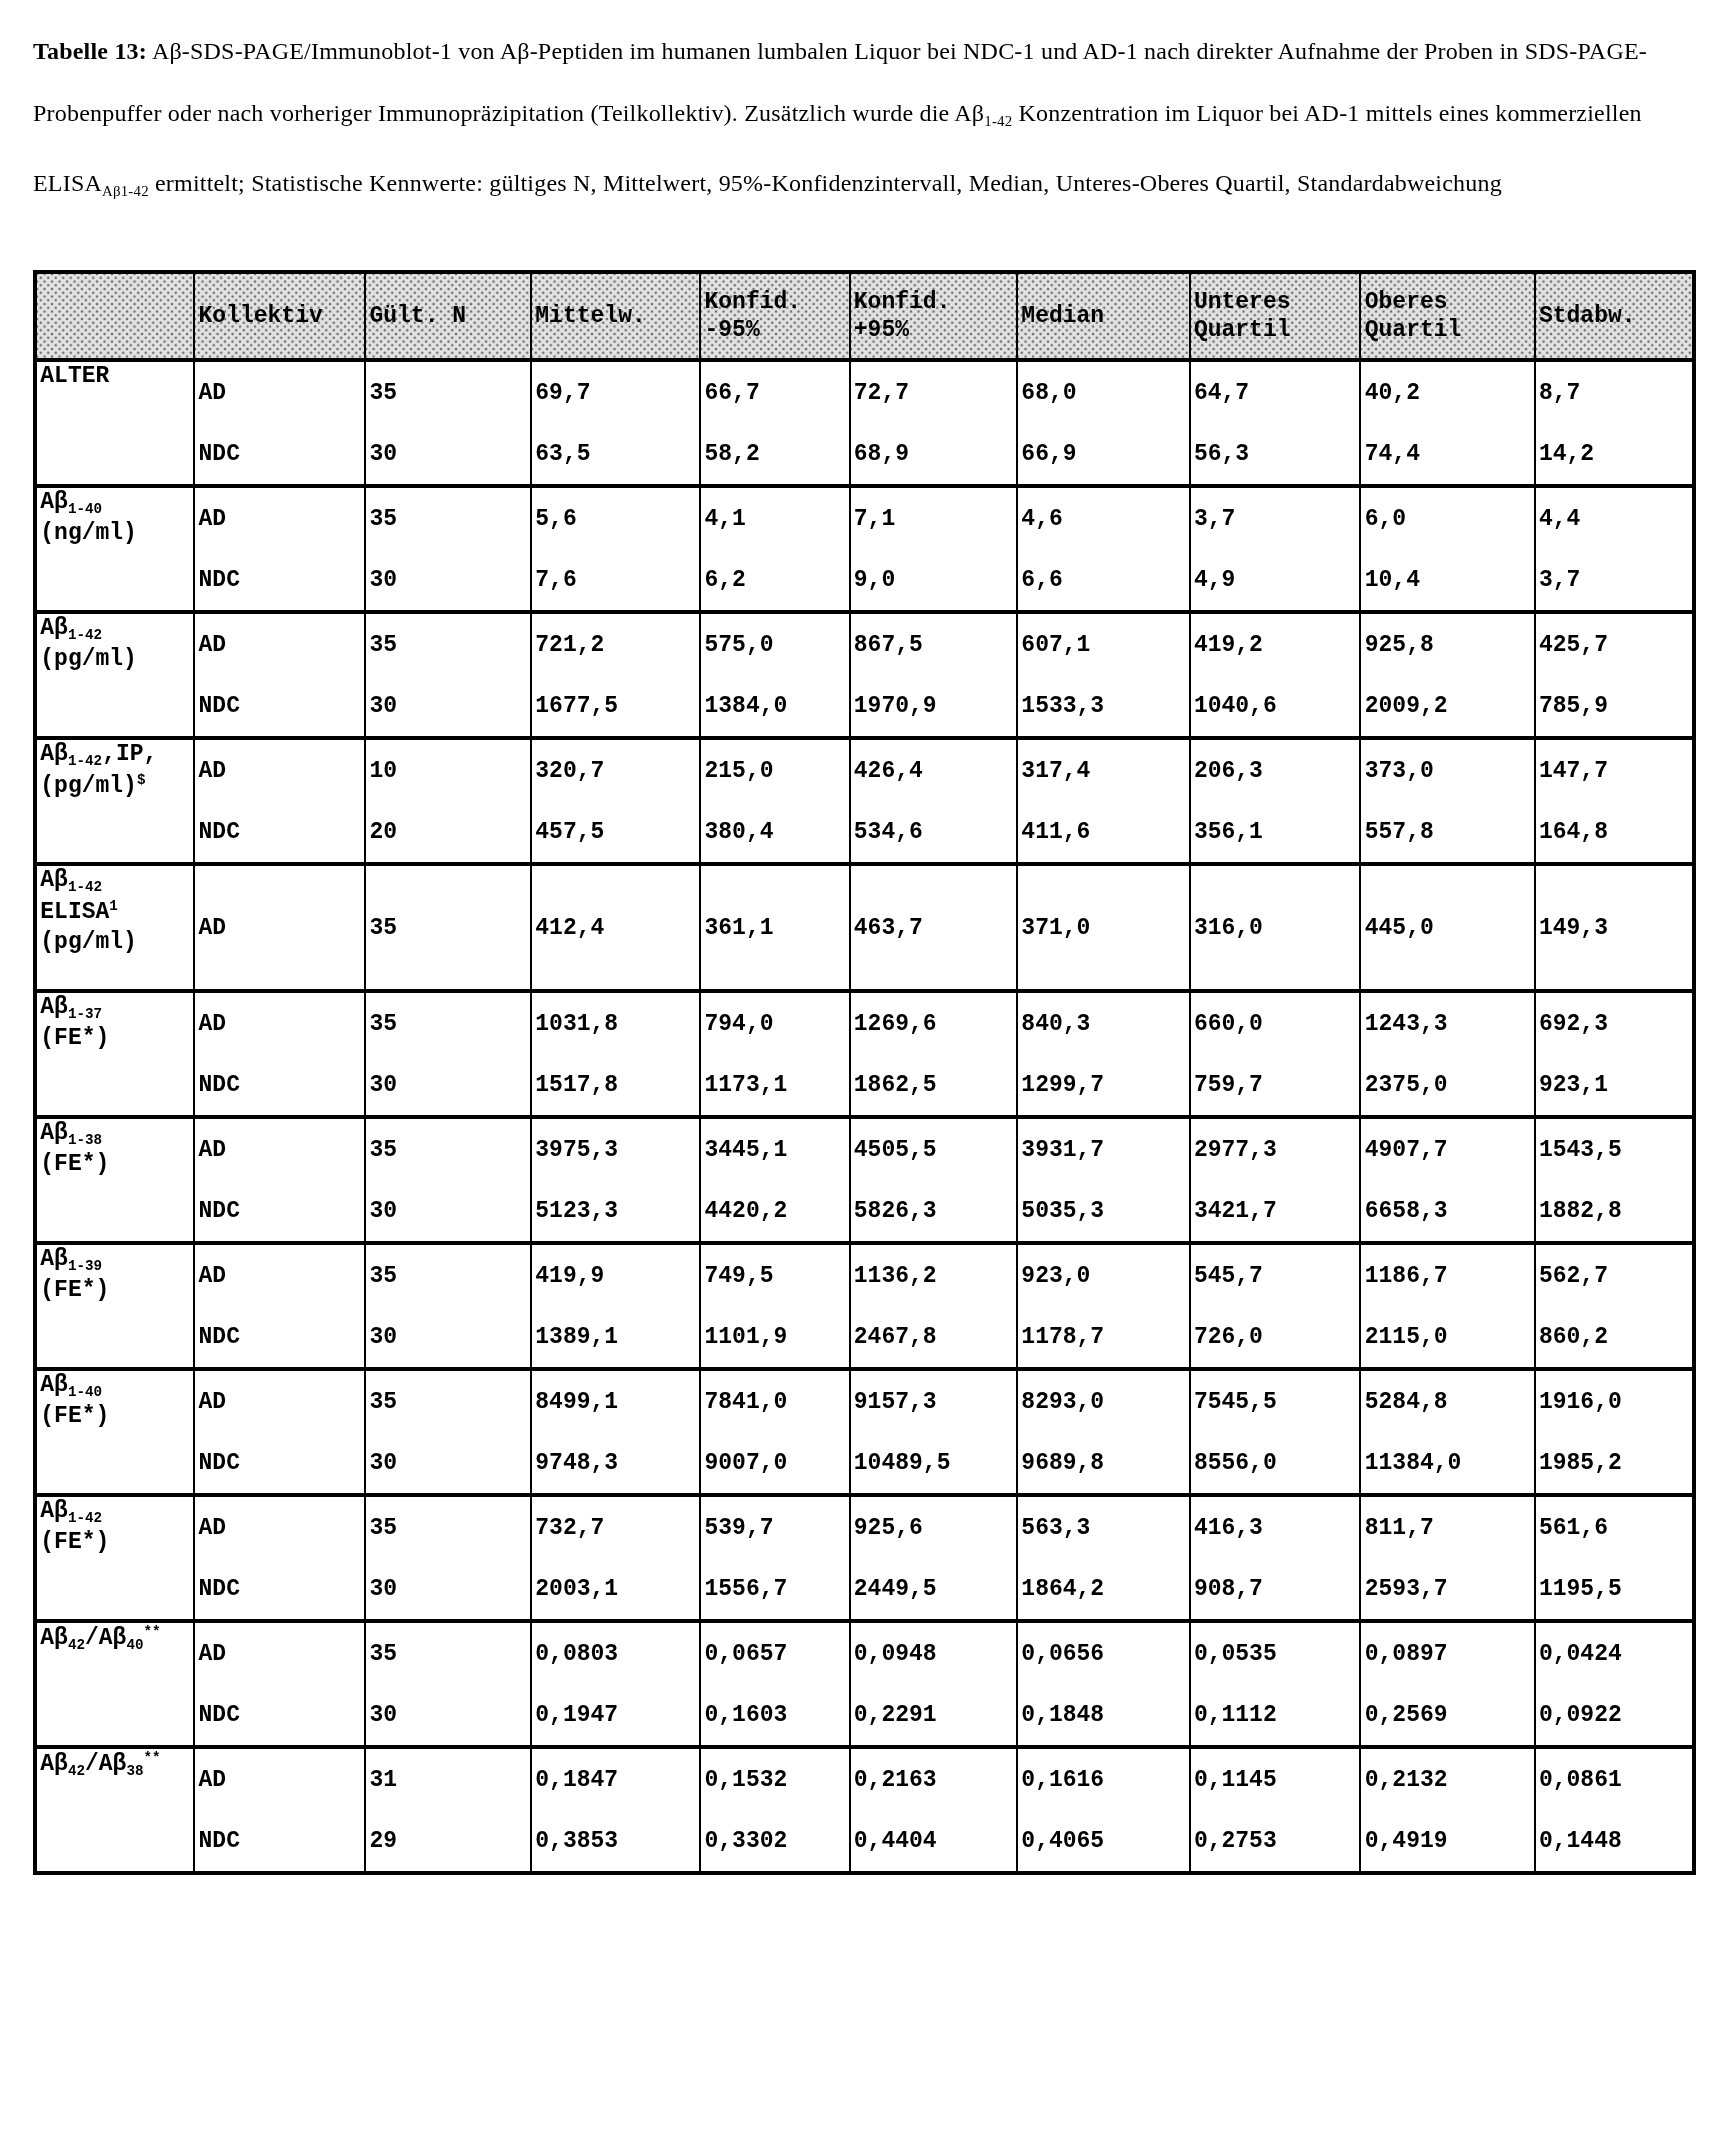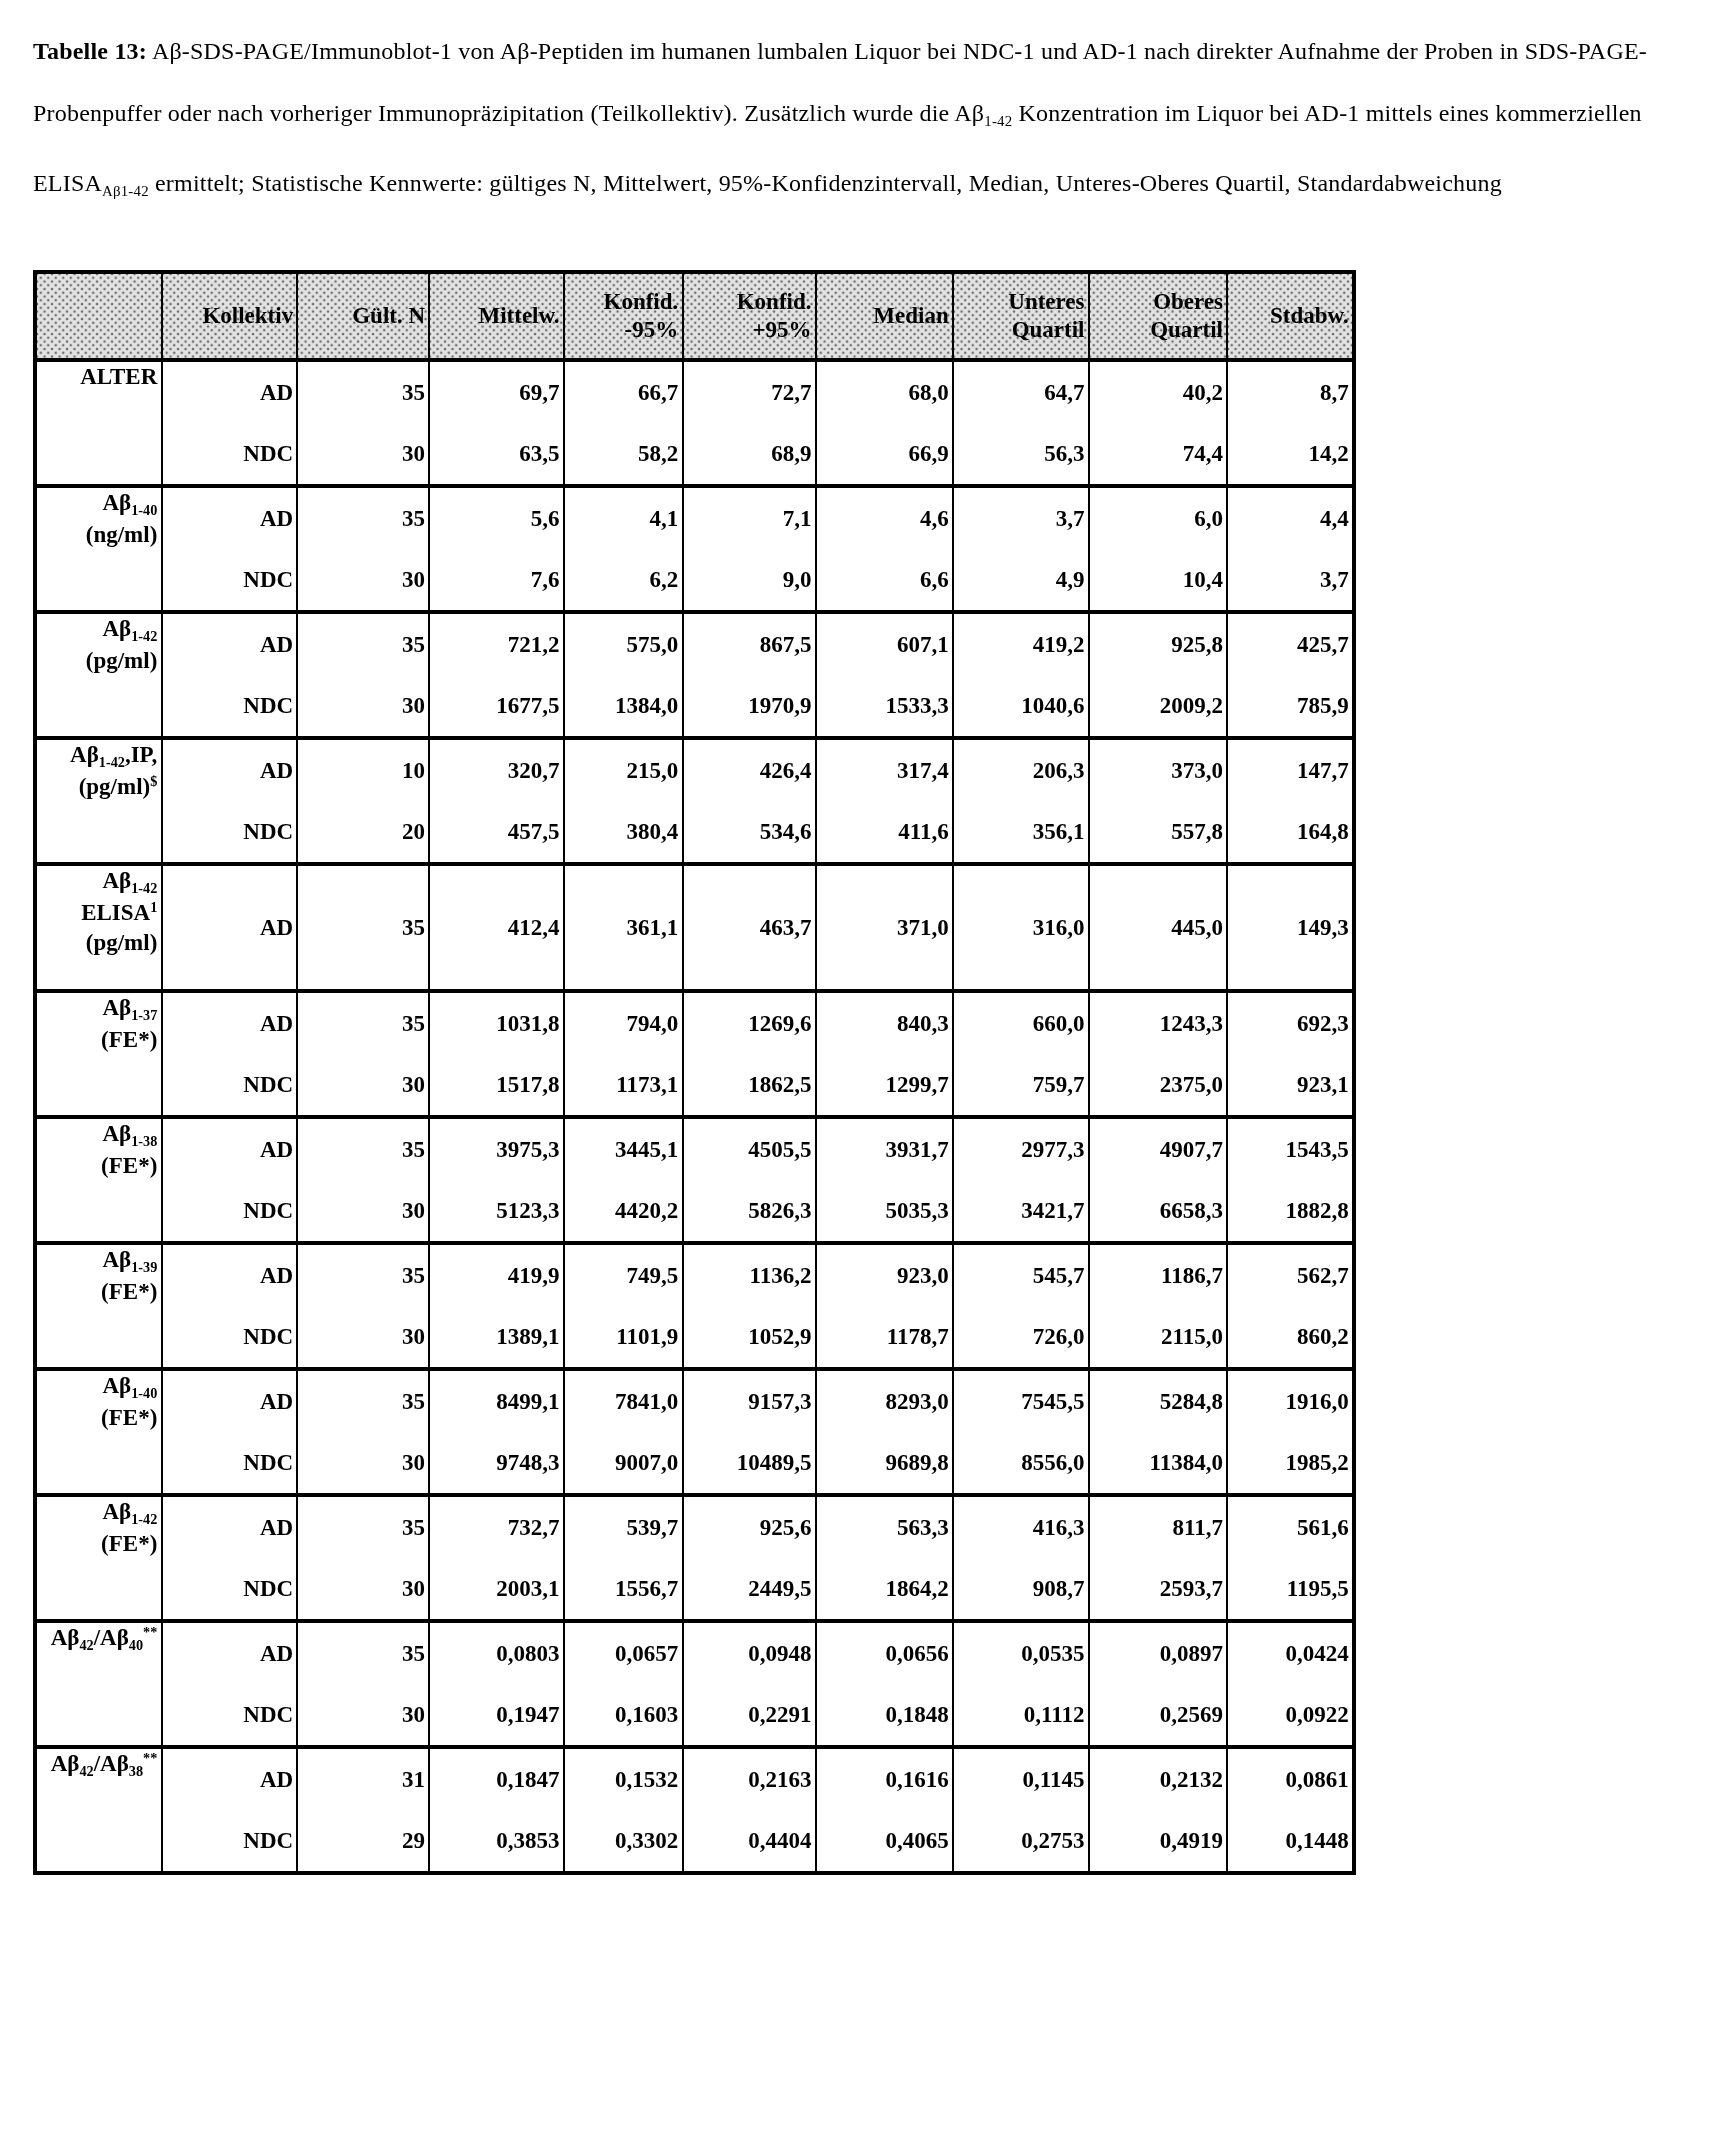--- a/index.html
+++ b/index.html
@@ -2,22 +2,22 @@
 <html style="font-size:13.3px"><head>
 <meta charset="utf-8">
 <style>
   html,body{margin:0;padding:0;background:#fff;color:#000;}
   body{width:1721px;height:2151px;font-family:"Liberation Serif",serif;}
   .page{padding:20px 23px 0 33px;}
   .intro{font-size:24px;line-height:62px;margin:0;max-width:1655px;letter-spacing:0.2px;}
   .intro .b{font-weight:bold;}
   sub{font-size:62%;vertical-align:-0.35em;}
   sup{font-size:62%;vertical-align:0.55em;}
-  table.stats{border-collapse:collapse;table-layout:fixed;width:1323px;margin-top:48px;
-    font-family:Liberation Serif, serif;font-weight:bold;font-size:23px;text-align:right;
+  table.stats{border-collapse:collapse;table-layout:fixed;width:1663px;margin-top:48px;
+    font-family:Liberation Mono, monospace;font-weight:bold;font-size:23px;text-align:left;
     border:4.2px solid #000;}
   table.stats th,table.stats td{border-left:2.5px solid #000;border-right:2.5px solid #000;padding:0 3.3px;overflow:hidden;}
   thead tr{height:88px;}
   thead th{
     background-color:#e3e3e3;
     background-image:radial-gradient(#6f6f6f 1.1px, transparent 1.6px),radial-gradient(#6f6f6f 1.1px, transparent 1.6px);
     background-size:7.5px 7.5px;background-position:0 0,3.8px 3.8px;
     border-bottom:4.2px solid #000;font-size:23px;line-height:1.25;font-weight:bold;}
   tbody tr{height:63px;}
   tbody tr.group-start td{border-top:4.2px solid #000;}
@@ -223,21 +223,21 @@
           <td>923,0</td>
           <td>545,7</td>
           <td>1186,7</td>
           <td>562,7</td>
         </tr>
         <tr>
           <td>NDC</td>
           <td>30</td>
           <td>1389,1</td>
           <td>1101,9</td>
-          <td>1052,9</td>
+          <td>2467,8</td>
           <td>1178,7</td>
           <td>726,0</td>
           <td>2115,0</td>
           <td>860,2</td>
         </tr>
         <tr class="group-start">
           <td rowspan="2" class="label"><span>Aβ</span><sub>1-40</sub><br><span>(FE*)</span></td>
           <td>AD</td>
           <td>35</td>
           <td>8499,1</td>

